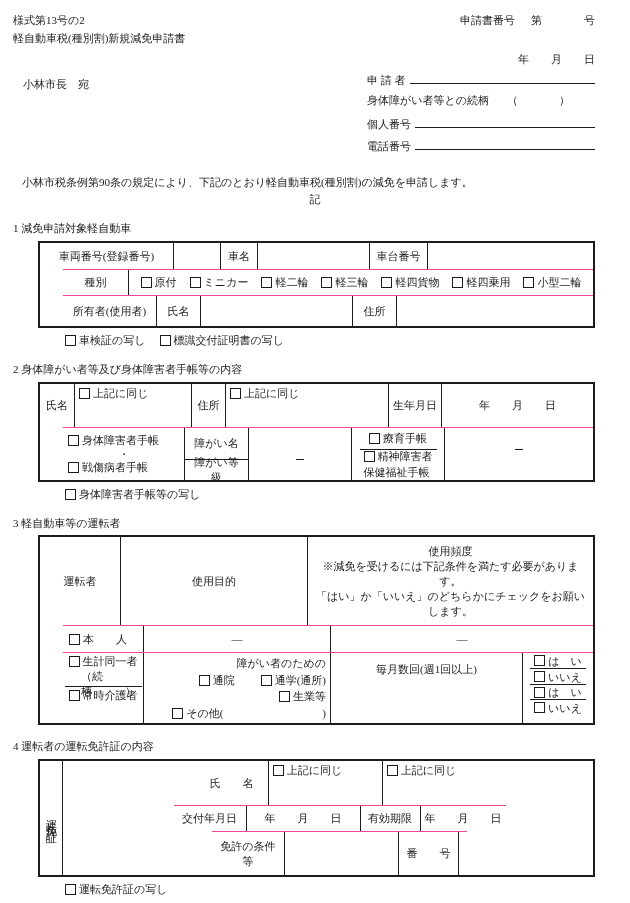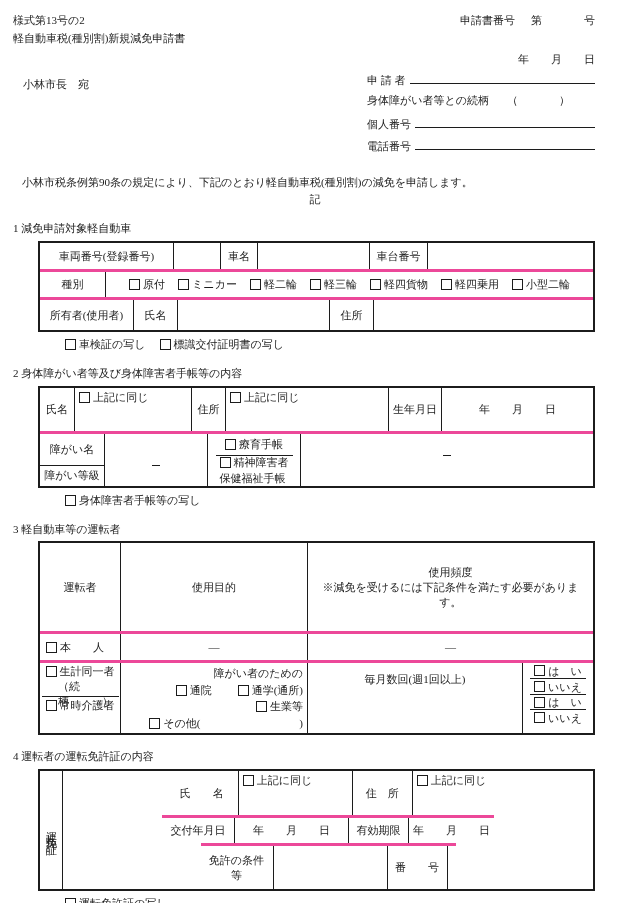--- a/index.html
+++ b/index.html
@@ -23,21 +23,21 @@
   .fline .lbl{flex:none;}
   .uline{flex:1;border-bottom:1px solid #1c1c1c;height:12px;margin-left:4px;}
   .paren{margin-left:18px;letter-spacing:2px;}
   
   .decl{margin-top:16px;margin-left:9px;}
   .ki{text-align:center;margin-top:3px;}
   
   .sec-title{margin-top:14px;margin-bottom:5px;}
   .tbl{border:2px solid #1c1c1c;margin-left:25px;width:557px;box-sizing:border-box;}
   .tr{display:flex;align-items:stretch;}
-  .tr + .tr{border-top:3px solid #ec4899;}
+  .tr + .tr{border-top:1px solid #ec4899;margin-left:23px;}
   .c{box-sizing:border-box;padding:2px 4px;display:flex;align-items:center;justify-content:flex-start;min-height:24px;}
   .c + .c{border-left:1px solid #1c1c1c;}
   .lab{justify-content:center;text-align:center;}
   .grow{flex:1;}
   .top{align-items:flex-start;}
   
   .cb{display:inline-flex;align-items:center;white-space:nowrap;}
   .box{width:9px;height:9px;border:1px solid #1c1c1c;display:inline-block;margin-right:3px;flex:none;}
   .opts{display:flex;gap:13px;justify-content:center;}
   .note{margin-left:52px;margin-top:5px;display:flex;gap:14px;}
@@ -174,20 +174,31 @@
       <div class="c top" style="width:163px;">
         <span class="cb">
             <span class="box"></span>
             <span>上記に同じ</span>
           </span>
       </div>
       <div class="c lab" style="width:53px;">生年月日</div>
       <div class="c lab grow">年　　月　　日</div>
     </div>
     <div class="tr" style="min-height:52px;">
+      <div class="c techo" style="width:121px;">
+        <span class="cb">
+            <span class="box"></span>
+            <span>身体障害者手帳</span>
+          </span>
+        <span class="mid">・</span>
+        <span class="cb">
+            <span class="box"></span>
+            <span>戦傷病者手帳</span>
+          </span>
+      </div>
       <div class="c stk" style="width:64px;">
         <div class="s" style="height:31px;">障がい名</div>
         <div class="s" style="height:21px;">障がい等級</div>
       </div>
       <div class="c stk" style="width:103px;">
         <div class="s" style="height:31px;"></div>
         <div class="s" style="height:21px;"></div>
       </div>
       <div class="c stk" style="width:93px;">
         <div class="s left" style="height:21px;">
@@ -220,20 +231,21 @@
   </div>
 
   <div class="sec-title">3 軽自動車等の運転者</div>
   <div class="tbl">
     <div class="tr" style="min-height:88px;">
       <div class="c lab" style="width:80px;">運転者</div>
       <div class="c lab" style="width:187px;">使用目的</div>
       <div class="c freq-head grow">
         <div>使用頻度</div>
         <div>※減免を受けるには下記条件を満たす必要があります。</div>
+        <div>「はい」か「いいえ」のどちらかにチェックをお願いします。</div>
       </div>
     </div>
     <div class="tr" style="min-height:26px;">
       <div class="c" style="width:80px;padding-left:6px;">
         <span class="cb">
             <span class="box"></span>
             <span>本　　人</span>
           </span>
       </div>
       <div class="c lab" style="width:187px;">―</div>
@@ -318,21 +330,20 @@
       <div class="c vcol" style="width:22px;">運転免許証</div>
       <div class="c stk grow" style="padding:0;">
         <div class="tr" style="min-height:44px;border-top:none;">
           <div class="c lab" style="width:72px;">氏　　名</div>
           <div class="c top" style="width:114px;">
             <span class="cb">
                 <span class="box"></span>
                 <span>上記に同じ</span>
               </span>
           </div>
-          <div class="c lab" style="width:60px;">住　所</div>
           <div class="c top grow">
             <span class="cb">
                 <span class="box"></span>
                 <span>上記に同じ</span>
               </span>
           </div>
         </div>
         <div class="tr" style="min-height:25px;">
           <div class="c lab" style="width:72px;">交付年月日</div>
           <div class="c lab" style="width:114px;">年　　月　　日</div>

